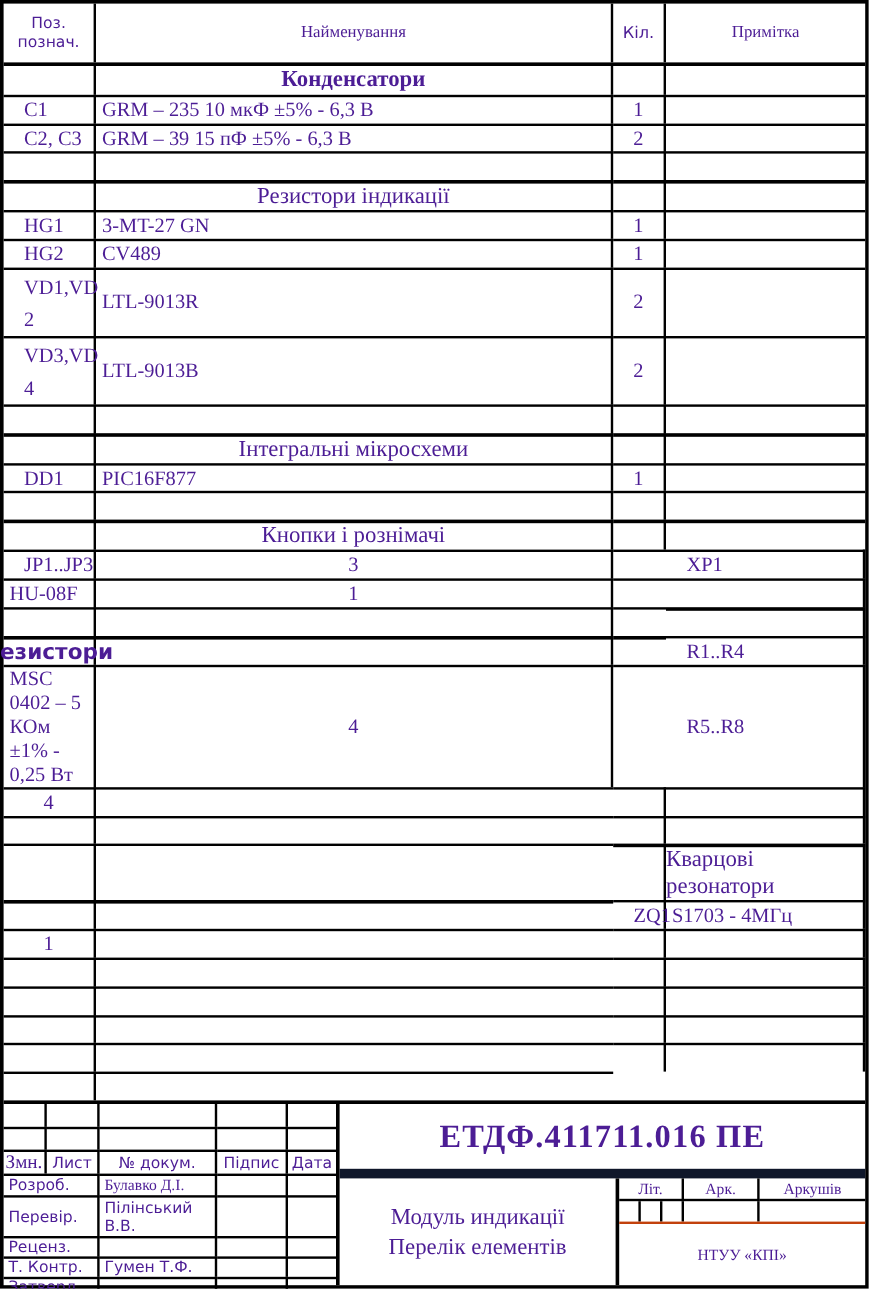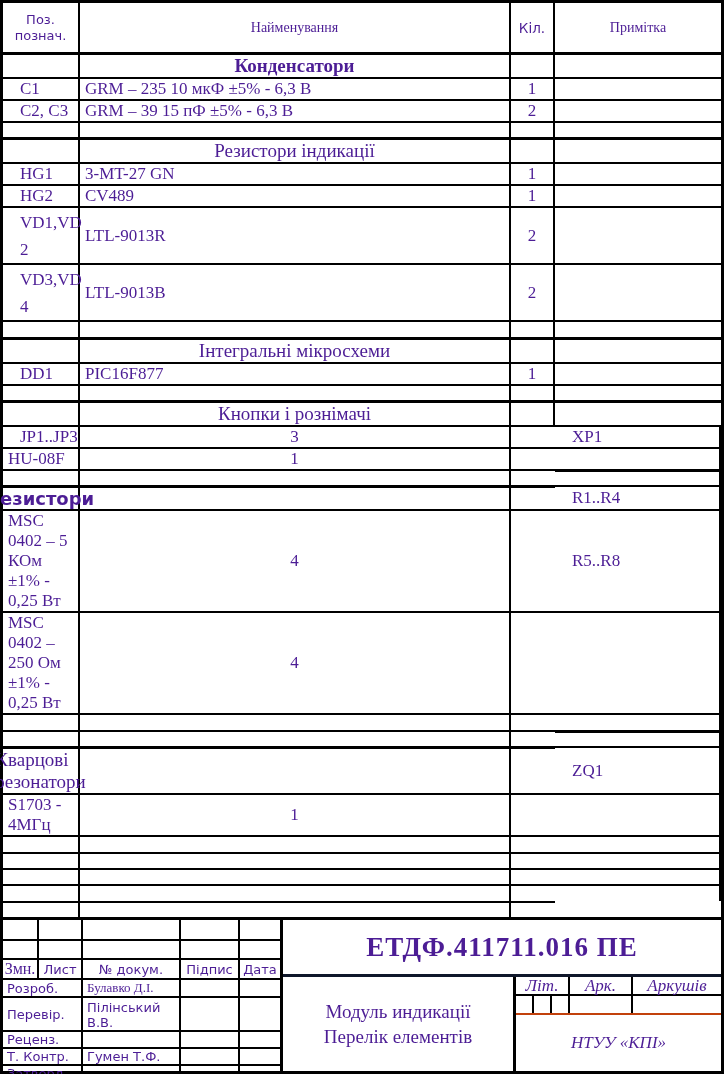--- a/index.html
+++ b/index.html
@@ -37,27 +37,27 @@
   .tb-left .cell{display:flex;align-items:center;overflow:visible;}
   .tb-left .ctr{justify-content:center;text-align:center;}
   .lbl{padding-left:4px;}
   .span2{grid-column:1/3;}
   .zmn{font-family:"Liberation Serif","DejaVu Serif",serif;font-size:16px;}
   .name-serif{font-family:"Liberation Serif","DejaVu Serif",serif;padding-left:4px;}
   .name-sans{padding-left:4px;}
   .name-flow{display:block;line-height:15px;padding-top:2px;position:relative;z-index:2;}
 
   .tb-right{flex:1;display:flex;flex-direction:column;}
-  .tb-doccode{height:54px;border-bottom:3px solid #0f172a;display:flex;align-items:center;justify-content:center;
+  .tb-doccode{height:54px;border-bottom:8px solid #0f172a;display:flex;align-items:center;justify-content:center;
               font-weight:bold;font-size:27px;letter-spacing:1px;}
   .tb-bottom{display:flex;flex:1;}
   .tb-title{width:230px;border-right:3px solid #000;display:flex;flex-direction:column;
             align-items:center;justify-content:center;font-size:19px;line-height:25px;}
   .tb-org{flex:1;display:grid;grid-template-columns:18px 18px 18px 63px 88px;grid-template-rows:19px 17px 1fr;}
-  .tb-org .cell{display:flex;align-items:center;justify-content:center;font-size:17px;font-style:italic;}
+  .tb-org .cell{display:flex;align-items:center;justify-content:center;font-size:13px;}
   .lit-head{grid-column:1/4;}
   .hline{border-bottom:2px solid #000;}
   .org-cell{grid-column:1/6;border-top:2px solid #c2410c;font-size:20px;}
 </style>
 </head>
 <body>
 
 <div class="page">
   <div class="frame">
 
@@ -144,21 +144,20 @@
         <div class="cell note-cell row-top"></div>
         <div class="cell bcol pos-cell sect-top"></div>
         <div class="cell bcol name-cell sect-top section-label sans">Резистори</div>
         <div class="cell bcol qty-cell sect-top"></div>
         <div class="cell note-cell sect-top"></div>
         <div class="cell bcol pos-cell row-top">R1..R4</div>
         <div class="cell bcol name-cell row-top">MSC 0402 – 5 КОм ±1% - 0,25 Вт</div>
         <div class="cell bcol qty-cell row-top">4</div>
         <div class="cell note-cell row-top"></div>
         <div class="cell bcol pos-cell row-top">R5..R8</div>
-        <div class="cell bcol name-cell row-top">MSC 0402 – 250 Ом ±1% - 0,25 Вт</div>
         <div class="cell bcol qty-cell row-top">4</div>
         <div class="cell note-cell row-top"></div>
         <div class="cell bcol pos-cell row-top"></div>
         <div class="cell bcol name-cell row-top"></div>
         <div class="cell bcol qty-cell row-top"></div>
         <div class="cell note-cell row-top"></div>
         <div class="cell bcol pos-cell row-top"></div>
         <div class="cell bcol name-cell row-top"></div>
         <div class="cell bcol qty-cell row-top"></div>
         <div class="cell note-cell row-top"></div>

